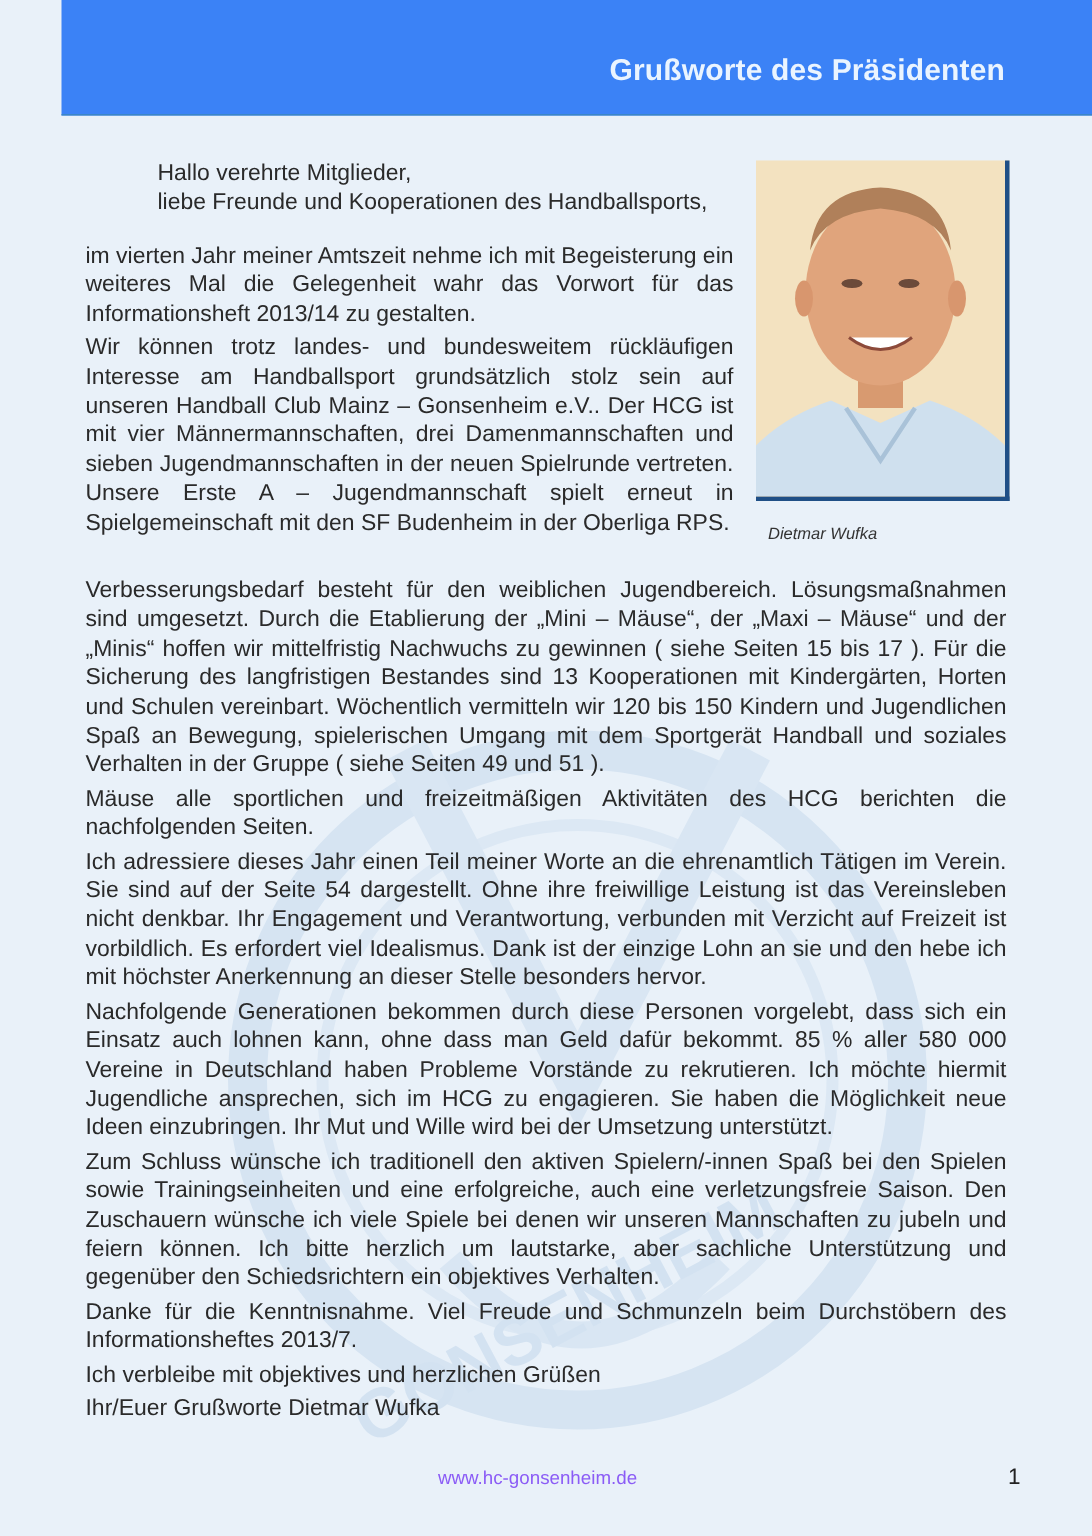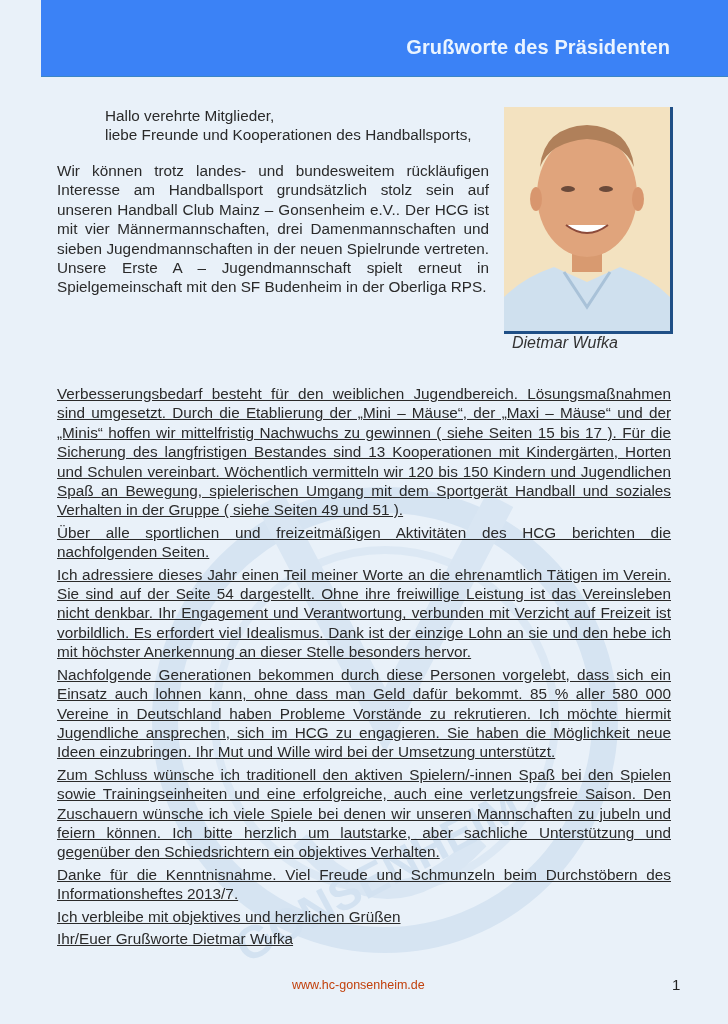--- a/index.html
+++ b/index.html
@@ -30,39 +30,38 @@
       font-size: 15.3px; line-height: 19.4px;
     }
     .greeting { position: absolute; top: 106px; left: 0; width: 440px; margin-left: 48px; }
     .intro {
       position: absolute; top: 161px; left: 0; width: 432px;
       text-align: justify;
     }
     .main-text {
       position: absolute; top: 384px; left: 0; width: 614px;
       text-align: justify;
-      text-decoration: underline;
     }
     p { margin: 0 0 3px 0; }
     .photo-wrap {
       position: absolute; left: 504px; top: 107px; width: 170px; height: 228px;
     }
     .photo {
       position: absolute; left: 0; top: 0; width: 166px; height: 224px;
       background: #f4e4c4;
       overflow: hidden;
       border-right: 3px solid #1f4f86;
       border-bottom: 3px solid #1f4f86;
     }
     .caption {
-      position: absolute; left: 512px; top: 334px;
-      font-style: italic; font-size: 16px; color: #333; text-align: right;
+      position: absolute; left: 512px; top: 350px;
+      font-style: italic; font-size: 11px; color: #333; text-align: right;
     }
     .footer-url {
-      position: absolute; left: 292px; top: 978px; font-size: 12.5px; color: #c2410c;
+      position: absolute; left: 292px; top: 978px; font-size: 12.5px; color: #8b5cf6;
     }
     .page-num {
       position: absolute; left: 672px; top: 976px; font-size: 15px; color: #222;
     }
   </style>
 </head>
 <body>
 
 <div class="header-band">
   <div class="header-title">Grußworte des Präsidenten</div>
@@ -76,26 +75,27 @@
   <text x="235" y="470" text-anchor="middle" font-size="46" font-weight="bold" fill="#d3e2f1" font-family="Liberation Sans, sans-serif" transform="rotate(-28 235 470)">GONSENHEIM</text>
 </svg>
 
 <div class="content">
   <div class="greeting">
     <div>Hallo verehrte Mitglieder,</div>
     <div>liebe Freunde und Kooperationen des Handballsports,</div>
   </div>
 
   <div class="intro">
+    <p>im vierten Jahr meiner Amtszeit nehme ich mit Begeisterung ein weiteres Mal die Gelegenheit wahr das Vorwort für das Informationsheft 2013/14 zu gestalten.</p>
     <p>Wir können trotz landes- und bundesweitem rückläufigen Interesse am Handballsport grundsätzlich stolz sein auf unseren Handball Club Mainz – Gonsenheim e.V.. Der HCG ist mit vier Männermannschaften, drei Damenmannschaften und sieben Jugendmannschaften in der neuen Spielrunde vertreten. Unsere Erste A – Jugendmannschaft spielt erneut in Spielgemeinschaft mit den SF Budenheim in der Oberliga RPS.</p>
   </div>
 
   <div class="main-text">
     <p>Verbesserungsbedarf besteht für den weiblichen Jugendbereich. Lösungsmaßnahmen sind umgesetzt. Durch die Etablierung der „Mini – Mäuse“, der „Maxi – Mäuse“ und der „Minis“ hoffen wir mittelfristig Nachwuchs zu gewinnen ( siehe Seiten 15 bis 17 ). Für die Sicherung des langfristigen Bestandes sind 13 Kooperationen mit Kindergärten, Horten und Schulen vereinbart. Wöchentlich vermitteln wir 120 bis 150 Kindern und Jugendlichen Spaß an Bewegung, spielerischen Umgang mit dem Sportgerät Handball und soziales Verhalten in der Gruppe ( siehe Seiten 49 und 51 ).</p>
-    <p>Über alle sportlichen und freizeitmäßigen Aktivitäten des HCG berichten die nachfolgenden Seiten.</p>
+    <p>Mäuse alle sportlichen und freizeitmäßigen Aktivitäten des HCG berichten die nachfolgenden Seiten.</p>
     <p>Ich adressiere dieses Jahr einen Teil meiner Worte an die ehrenamtlich Tätigen im Verein. Sie sind auf der Seite 54 dargestellt. Ohne ihre freiwillige Leistung ist das Vereinsleben nicht denkbar. Ihr Engagement und Verantwortung, verbunden mit Verzicht auf Freizeit ist vorbildlich. Es erfordert viel Idealismus. Dank ist der einzige Lohn an sie und den hebe ich mit höchster Anerkennung an dieser Stelle besonders hervor.</p>
     <p>Nachfolgende Generationen bekommen durch diese Personen vorgelebt, dass sich ein Einsatz auch lohnen kann, ohne dass man Geld dafür bekommt. 85 % aller 580 000 Vereine in Deutschland haben Probleme Vorstände zu rekrutieren. Ich möchte hiermit Jugendliche ansprechen, sich im HCG zu engagieren. Sie haben die Möglichkeit neue Ideen einzubringen. Ihr Mut und Wille wird bei der Umsetzung unterstützt.</p>
     <p>Zum Schluss wünsche ich traditionell den aktiven Spielern/-innen  Spaß bei den Spielen sowie Trainingseinheiten und eine erfolgreiche, auch eine verletzungsfreie Saison. Den Zuschauern wünsche ich viele Spiele bei denen wir unseren Mannschaften zu jubeln und feiern können. Ich bitte herzlich um lautstarke, aber sachliche Unterstützung und gegenüber den Schiedsrichtern ein objektives Verhalten.</p>
     <p>Danke für die Kenntnisnahme. Viel Freude und Schmunzeln beim Durchstöbern des Informationsheftes 2013/7.</p>
     <p>Ich verbleibe mit objektives und herzlichen Grüßen</p>
     <p>Ihr/Euer Grußworte Dietmar Wufka</p>
   </div>
 </div>
 
 <div class="photo-wrap">

